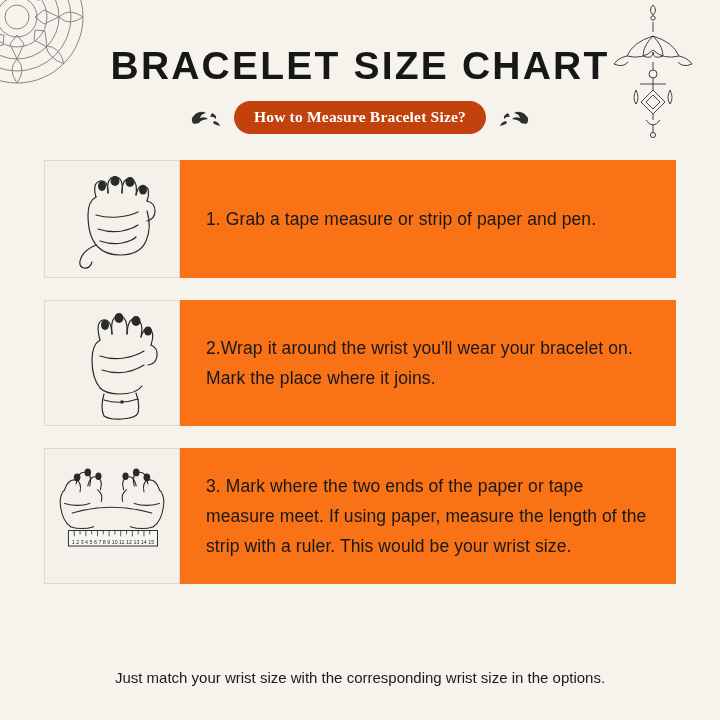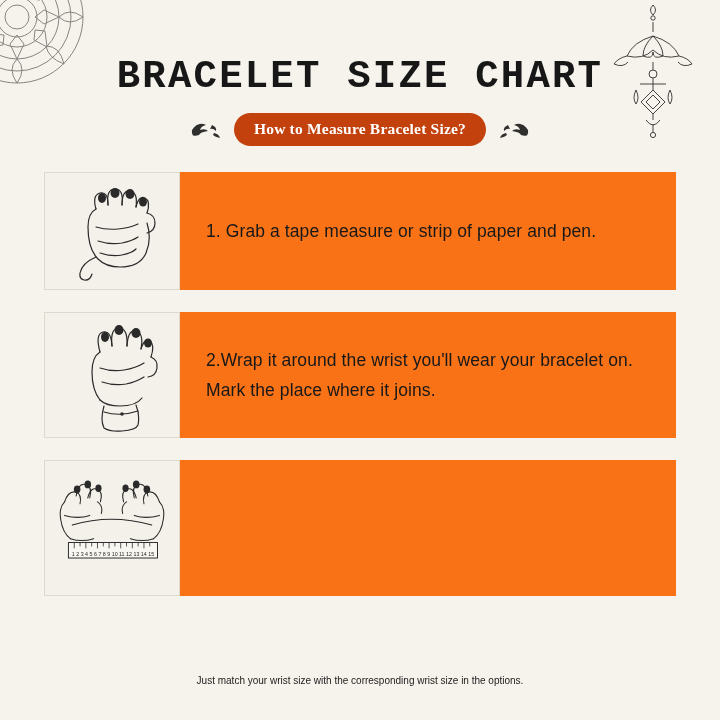--- a/index.html
+++ b/index.html
@@ -36,26 +36,26 @@
     opacity: 0.92;
     pointer-events: none;
   }
 
   
   .header {
     padding-top: 42px;
     text-align: center;
   }
   .main-title {
-    font-family: Liberation Mono, monospace;
+    font-family: Liberation Sans, sans-serif;
     font-size: 39px;
     letter-spacing: 2.2px;
     font-weight: 700;
     color: #171717;
-    margin: 16px;
+    margin: 4px;
     line-height: 1;
   }
 
   .subtitle-row {
     margin-top: 16px;
     display: flex;
     align-items: center;
     justify-content: center;
     gap: 10px;
   }
@@ -113,21 +113,21 @@
   .step-2 .step-figure { height: 126px; }
   .step-3 .step-figure { height: 136px; }
 
   
   .footer {
     position: absolute;
     left: 0;
     right: 0;
     bottom: 34px;
     text-align: center;
-    font-size: 10px;
+    font-size: 15px;
     color: #1b1b1b;
     padding: 0 30px;
   }
 
   svg { display: block; }
 </style>
 </head>
 <body>
 
 <div class="mandala-corner">
@@ -309,17 +309,18 @@
         <g fill="#2a2a2a">
           <ellipse cx="27" cy="23" rx="3.4" ry="4"></ellipse>
           <ellipse cx="38" cy="18" rx="3.4" ry="4"></ellipse>
           <ellipse cx="49" cy="22" rx="3.2" ry="3.8"></ellipse>
           <ellipse cx="99" cy="23" rx="3.4" ry="4"></ellipse>
           <ellipse cx="88" cy="18" rx="3.4" ry="4"></ellipse>
           <ellipse cx="77" cy="22" rx="3.2" ry="3.8"></ellipse>
         </g>
       </svg>
     </div>
+    <div class="step-text">3. Mark where the two ends of the paper or tape measure meet. If using paper, measure the length of the strip with a ruler. This would be your wrist size.</div>
   </div>
 
 </div>
 
 <div class="footer">Just match your wrist size with the corresponding wrist size in the options.</div>
 
 </body></html>

